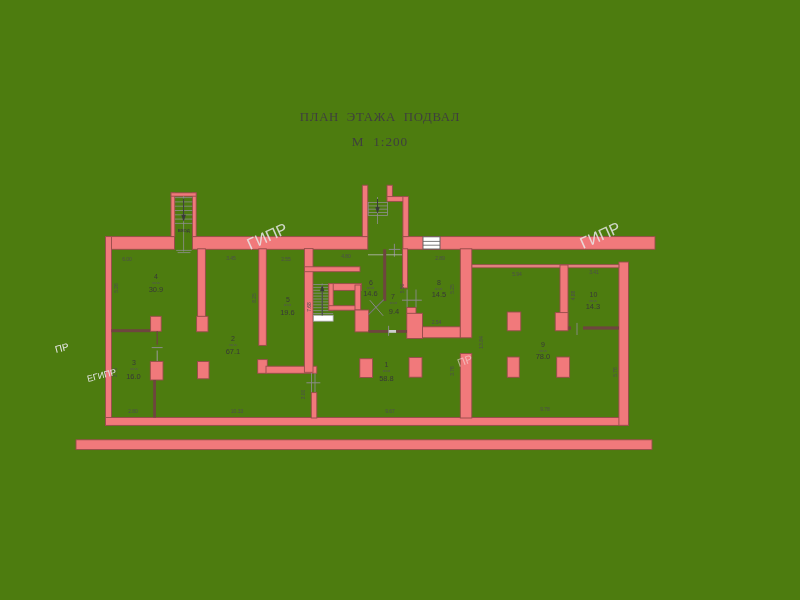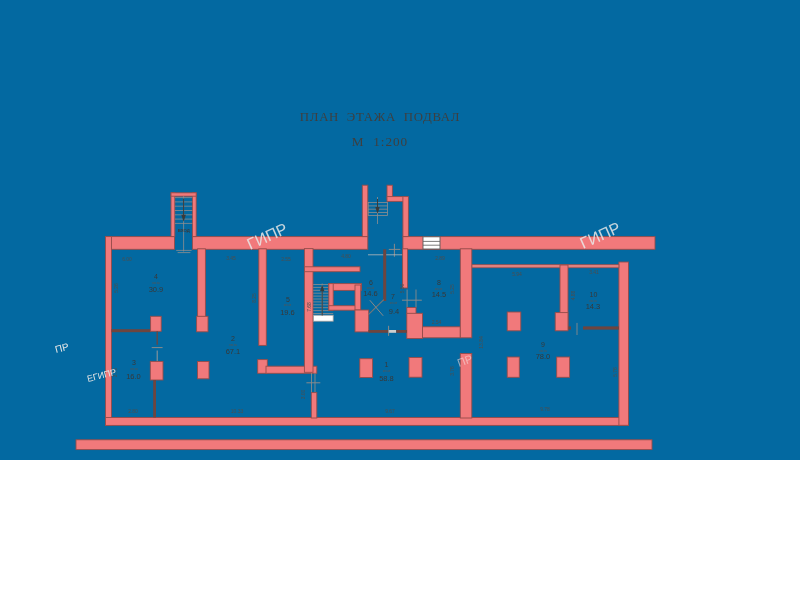--- a/index.html
+++ b/index.html
@@ -1,16 +1,16 @@
 <!DOCTYPE html>
 <html><head>
 <meta charset="utf-8">
 <style>
   html,body{margin:0;padding:0;background:#ffffff;}
-  #page{position:relative;width:800px;height:460px;background:#0369a1;overflow:hidden;
+  #page{position:relative;width:800px;height:600px;background:#4d7c0f;overflow:hidden;
         font-family:"Liberation Sans", sans-serif;}
   svg{position:absolute;left:0;top:0;}
   text{font-family:"Liberation Sans", sans-serif;fill:#3d3d3d;}
   .dim{font-size:5px;fill:#4d4d4d;}
   .num{font-size:7px;fill:#383838;}
   .area{font-size:7.5px;fill:#383838;}
   .kvm{font-size:3.8px;fill:#555;}
 </style>
 </head>
 <body>

